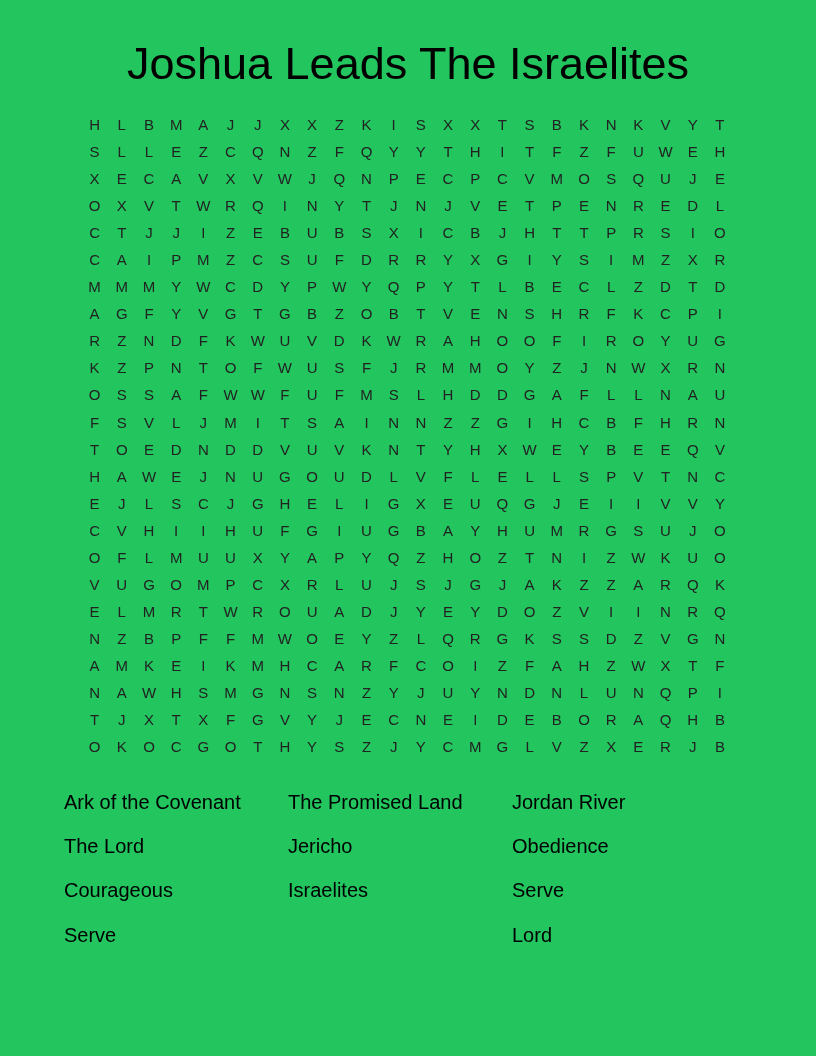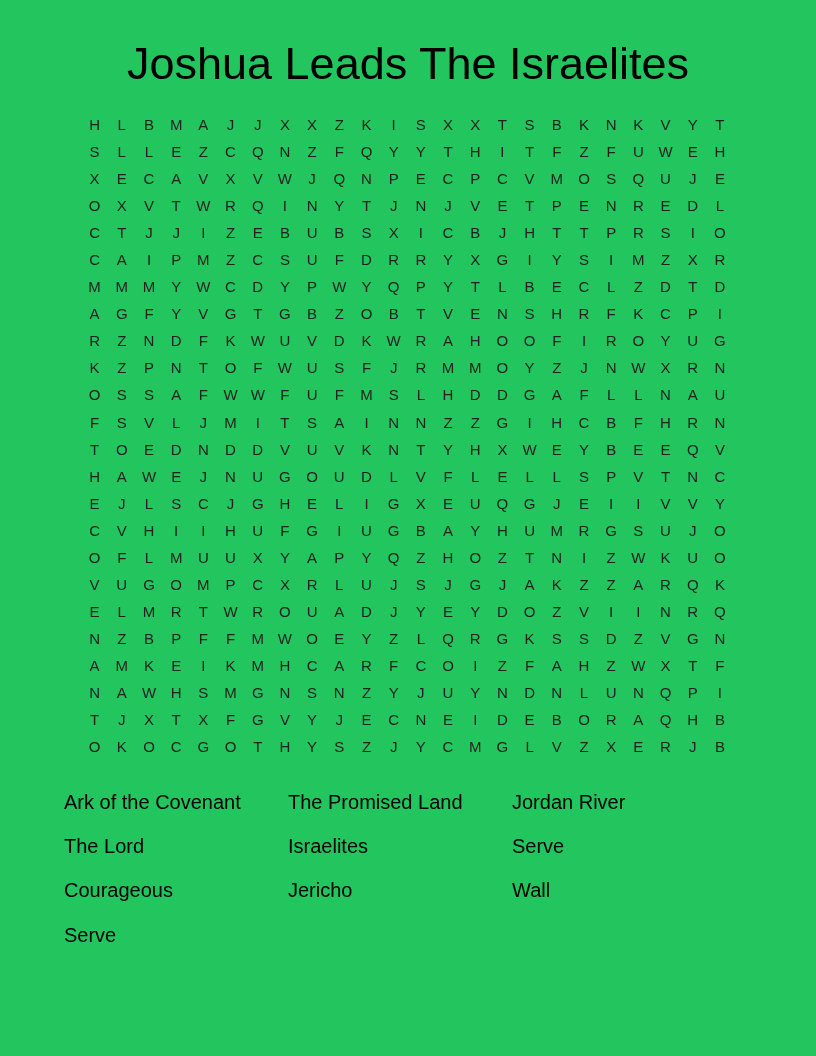--- a/index.html
+++ b/index.html
@@ -648,22 +648,23 @@
     </div>
   <div class="word-list">
       <div class="word-col">
         <div class="word">Ark of the Covenant</div>
         <div class="word">The Lord</div>
         <div class="word">Courageous</div>
         <div class="word">Serve</div>
       </div>
       <div class="word-col">
         <div class="word">The Promised Land</div>
+        <div class="word">Jericho</div>
         <div class="word">Israelites</div>
-        <div class="word">Jericho</div>
       </div>
       <div class="word-col">
         <div class="word">Jordan River</div>
+        <div class="word">Obedience</div>
         <div class="word">Serve</div>
-        <div class="word">Wall</div>
+        <div class="word">Lord</div>
       </div>
     </div>
 </div>
 
 </body></html>

